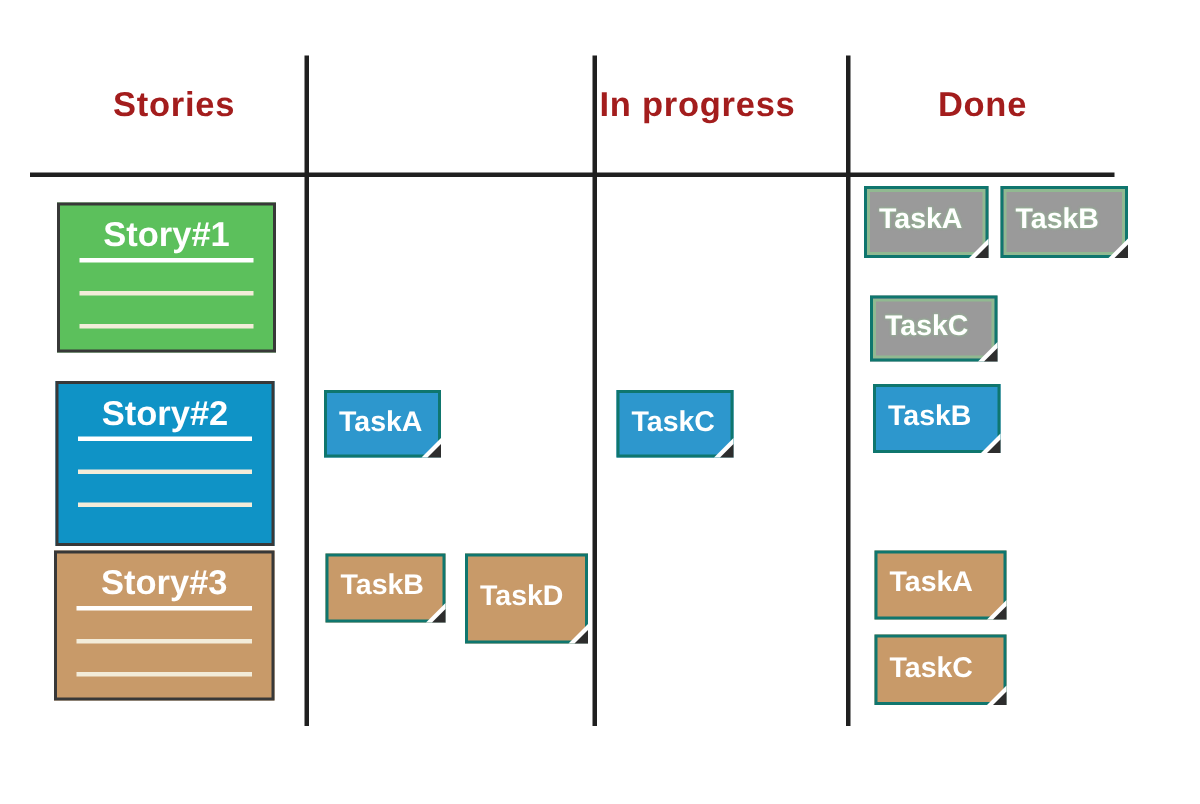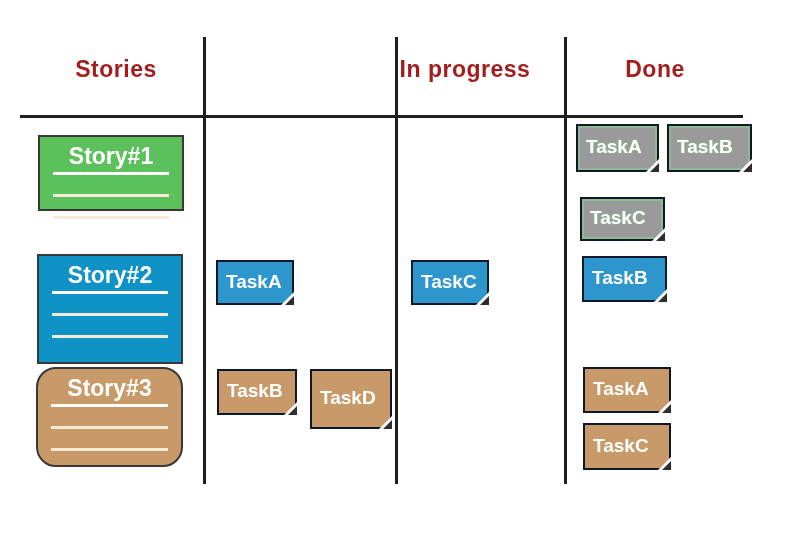--- a/index.html
+++ b/index.html
@@ -35,21 +35,21 @@
   .story-title{
     margin-top:8px;text-align:center;color:#ffffff;
     font-size:23px;font-weight:bold;line-height:1;
   }
   .rule{height:3px;background:#f3ecd9;margin:19px 13px 0 13px;}
   .rule-title{margin-top:4px;background:#ffffff;}
 
   
   .note{
     position:absolute;box-sizing:border-box;
-    border:2px solid #0f172a;
+    border:2px solid #0f766e;
     display:flex;align-items:center;
     padding:0 0 3px 8px;
   }
   .note-label{
     color:#ffffff;font-size:19px;font-weight:bold;line-height:1;
   }
   .note::before{ 
     content:"";position:absolute;right:-2px;bottom:-2px;
     width:0;height:0;
     border-bottom:13px solid #ffffff;
@@ -76,33 +76,33 @@
   <div class="vline vline-1"></div>
   <div class="vline vline-2"></div>
   <div class="vline vline-3"></div>
   <div class="hline"></div>
 
   <div class="col-header col-header-stories">Stories</div>
   <div class="col-header col-header-inprogress">In progress</div>
   <div class="col-header col-header-done">Done</div>
 
   <div id="cards-layer">
-      <div class="story-card" style="left: 38px; top: 135px; width: 146px; height: 76px; background: rgb(92, 192, 92);">
+      <div class="story-card" style="left: 38px; top: 135px; width: 146px; height: 100px; background: rgb(92, 192, 92);">
         <div class="story-title">Story#1</div>
         <div class="rule rule-title"></div>
         <div class="rule"></div>
         <div class="rule"></div>
       </div>
       <div class="story-card" style="left: 37px; top: 254px; width: 146px; height: 110px; background: rgb(15, 147, 198);">
         <div class="story-title">Story#2</div>
         <div class="rule rule-title"></div>
         <div class="rule"></div>
         <div class="rule"></div>
       </div>
-      <div class="story-card" style="left: 36px; top: 367px; width: 147px; height: 100px; background: rgb(200, 154, 105); border-radius: 20px;">
+      <div class="story-card" style="left: 36px; top: 367px; width: 147px; height: 100px; background: rgb(200, 154, 105);">
         <div class="story-title">Story#3</div>
         <div class="rule rule-title"></div>
         <div class="rule"></div>
         <div class="rule"></div>
       </div>
       <div class="note" style="left: 216px; top: 260px; width: 78px; height: 45px; background: rgb(45, 151, 205);">
         <span class="note-label">TaskA</span>
       </div>
       <div class="note" style="left: 217px; top: 369px; width: 80px; height: 46px; background: rgb(200, 154, 105);">
         <span class="note-label">TaskB</span>

